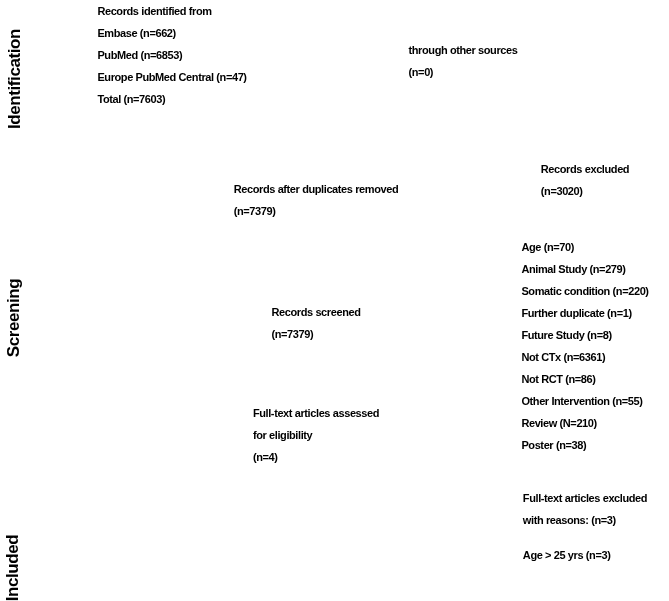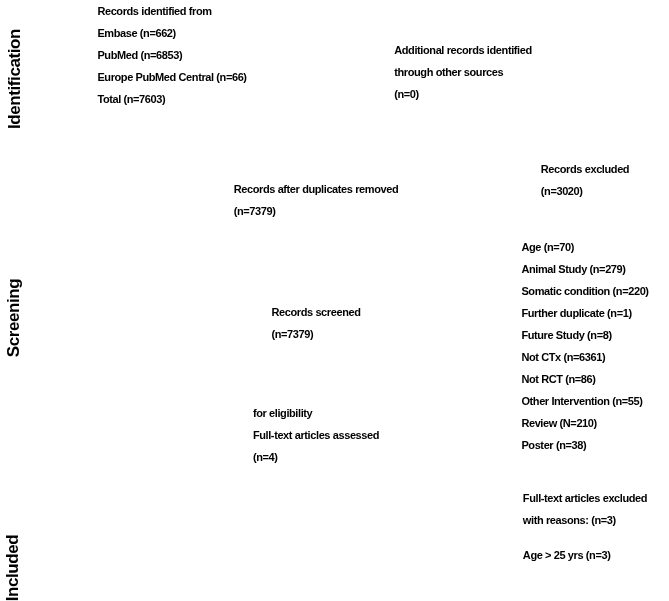--- a/index.html
+++ b/index.html
@@ -43,26 +43,25 @@
 <div class="canvas">
 
   <div class="stage" style="left:15px; top:79px;">Identification</div>
   <div class="stage" style="left:14px; top:318px;">Screening</div>
   <div class="stage" style="left:13px; top:568px;">Included</div>
 
   <div class="block" style="left:172px; top:0px;">
     <div>Records identified from</div>
     <div>Embase (n=662)</div>
     <div>PubMed (n=6853)</div>
-    <div>Europe PubMed Central (n=66)</div>
+    <div>Europe PubMed Central (n=47)</div>
     <div>Total (n=7603)</div>
   </div>
 
   <div class="block" style="left:463px; top:39px;">
-    <div>Additional records identified</div>
     <div>through other sources</div>
     <div>(n=0)</div>
   </div>
 
   <div class="block" style="left:316px; top:178px;">
     <div>Records after duplicates removed</div>
     <div>(n=7379)</div>
   </div>
 
   <div class="block" style="left:585px; top:158px;">
@@ -82,22 +81,22 @@
     <div>Review (N=210)</div>
     <div>Poster (n=38)</div>
   </div>
 
   <div class="block" style="left:316px; top:301px;">
     <div>Records screened</div>
     <div>(n=7379)</div>
   </div>
 
   <div class="block" style="left:316px; top:402px;">
+    <div>Full-text articles assessed</div>
     <div>for eligibility</div>
-    <div>Full-text articles assessed</div>
     <div>(n=4)</div>
   </div>
 
   <div class="block" style="left:585px; top:487px;">
     <div>Full-text articles excluded</div>
     <div>with reasons: (n=3)</div>
     <div class="reason-gap">Age &gt; 25 yrs (n=3)</div>
   </div>
 
 

